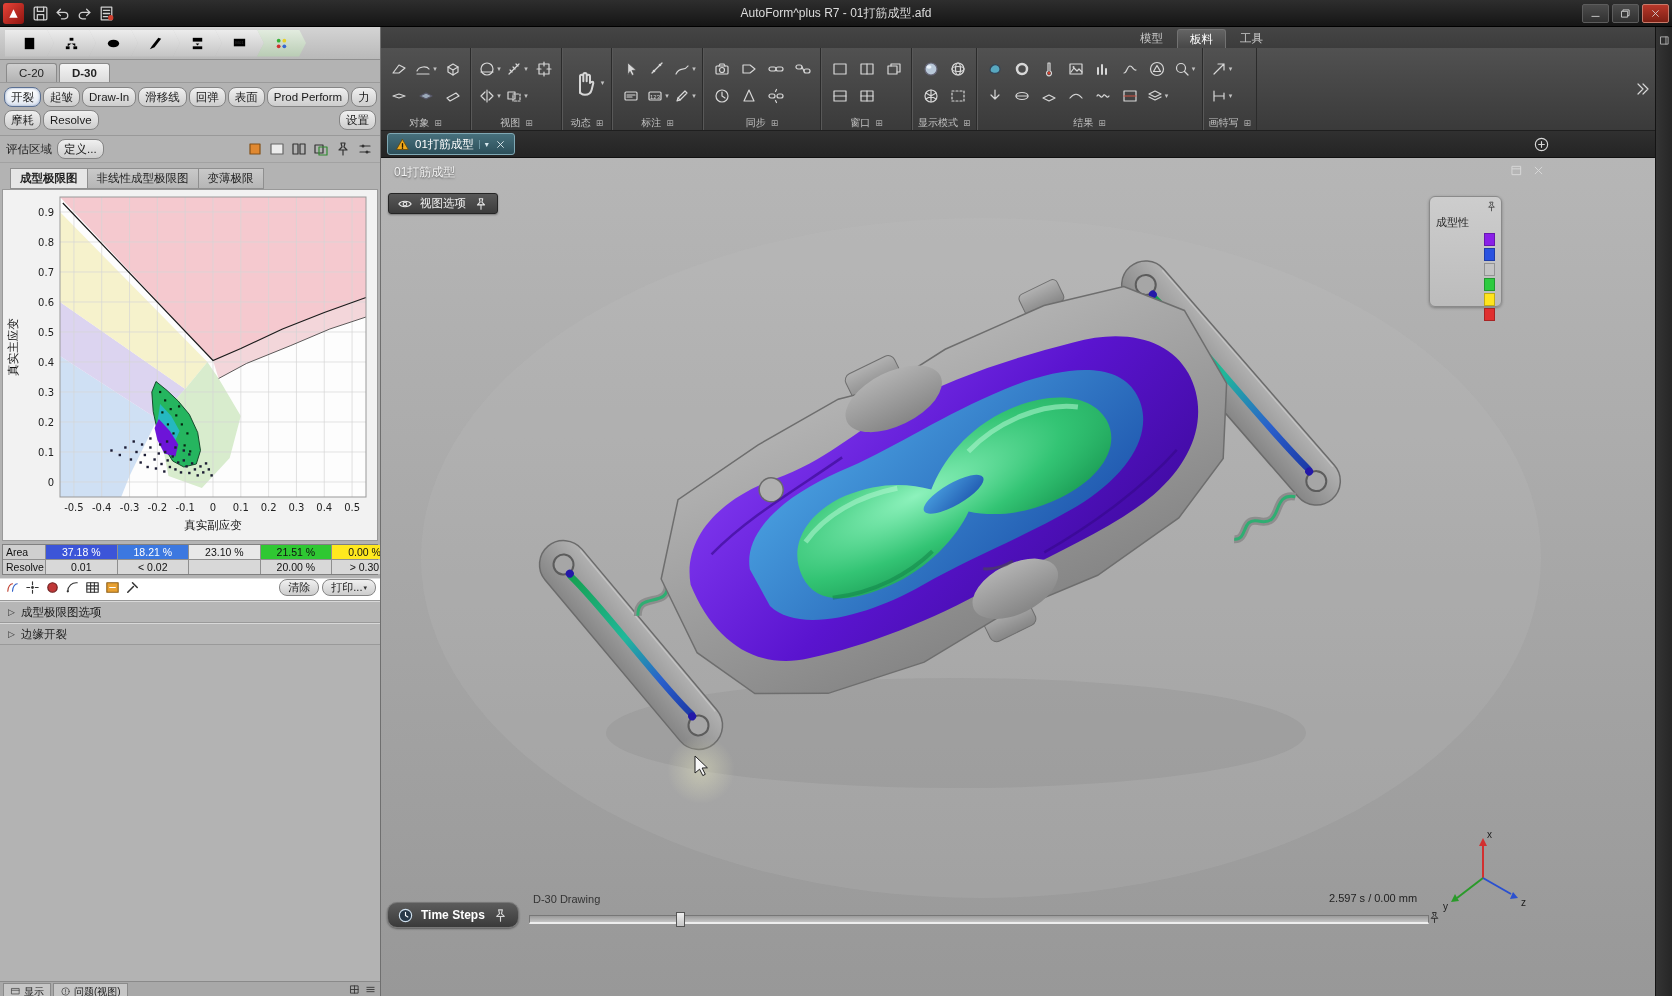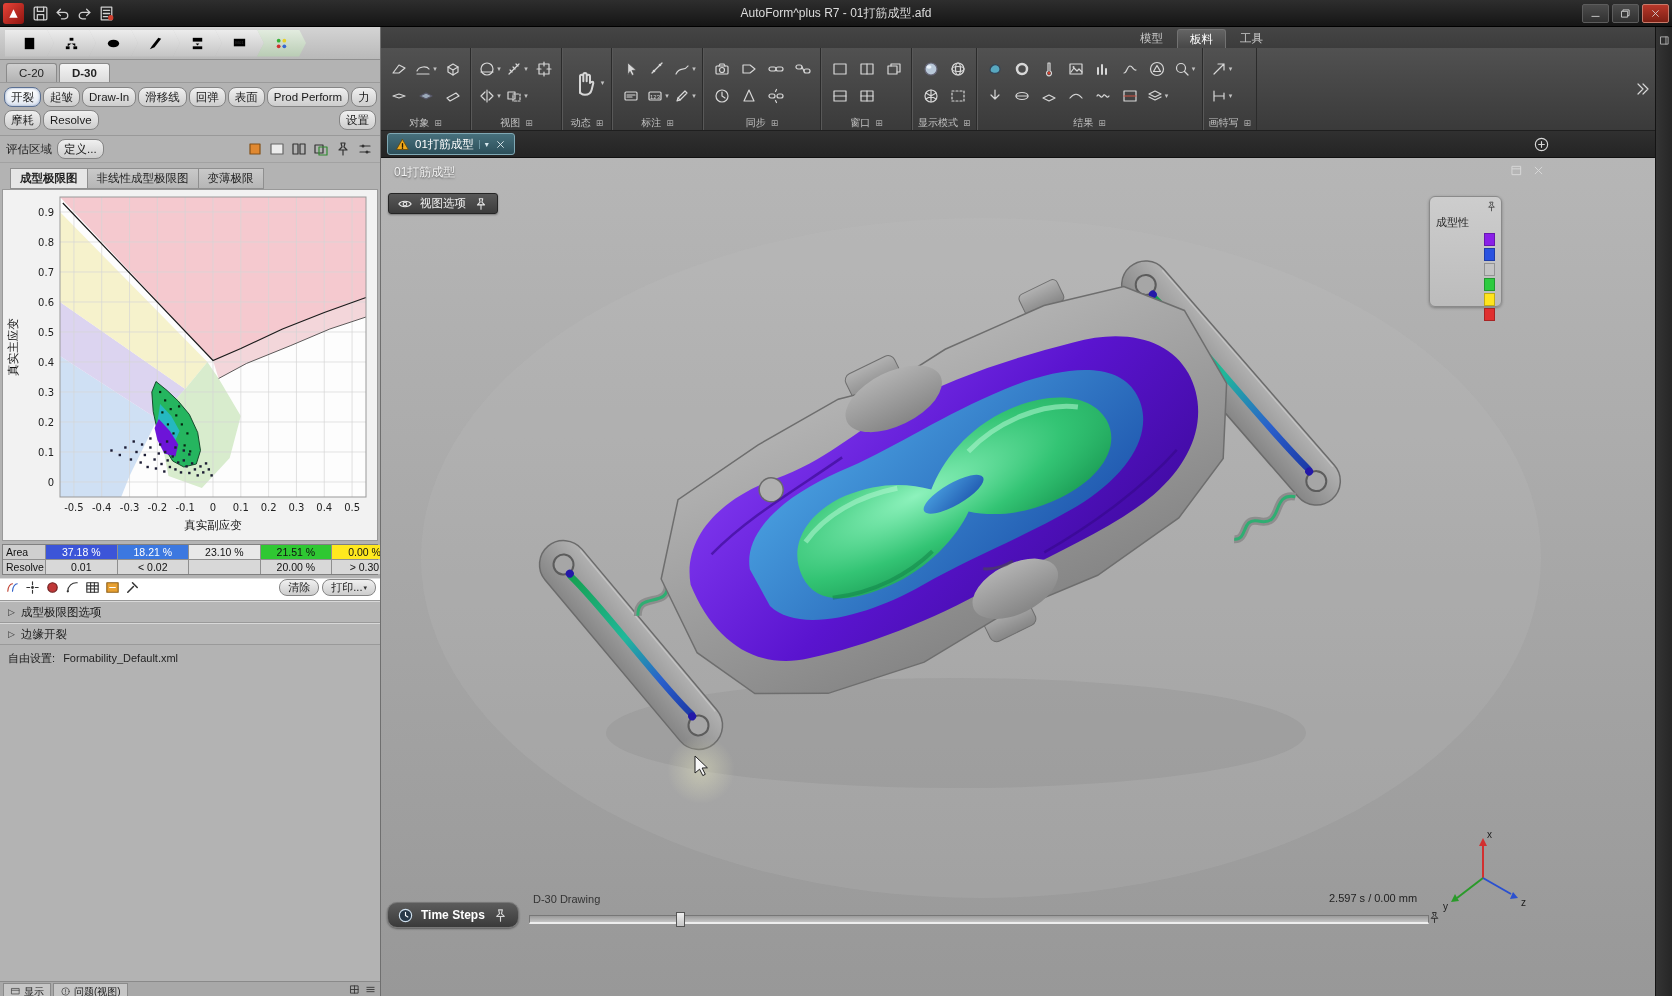--- a/index.html
+++ b/index.html
@@ -478,24 +478,20 @@
     <div id="lpSections">
         <div class="lp-section">
           <span class="tri">▷</span>
           <span>成型极限图选项</span>
         </div>
         <div class="lp-section">
           <span class="tri">▷</span>
           <span>边缘开裂</span>
         </div>
       </div>
-    <div class="lp-free">
-      <span>自由设置:</span>
-      <span style="margin-left:5px">Formability_Default.xml</span>
-    </div>
     <div class="lp-bottomtabs" id="lpBottomTabs">
         <div class="btab">
           <span class="ic">
             <svg viewBox="0 0 18 18">
               <rect x="3" y="4" width="12" height="9"></rect>
               <path d="M3 7h12"></path>
             </svg>
           </span>
           <span>显示</span>
         </div>

